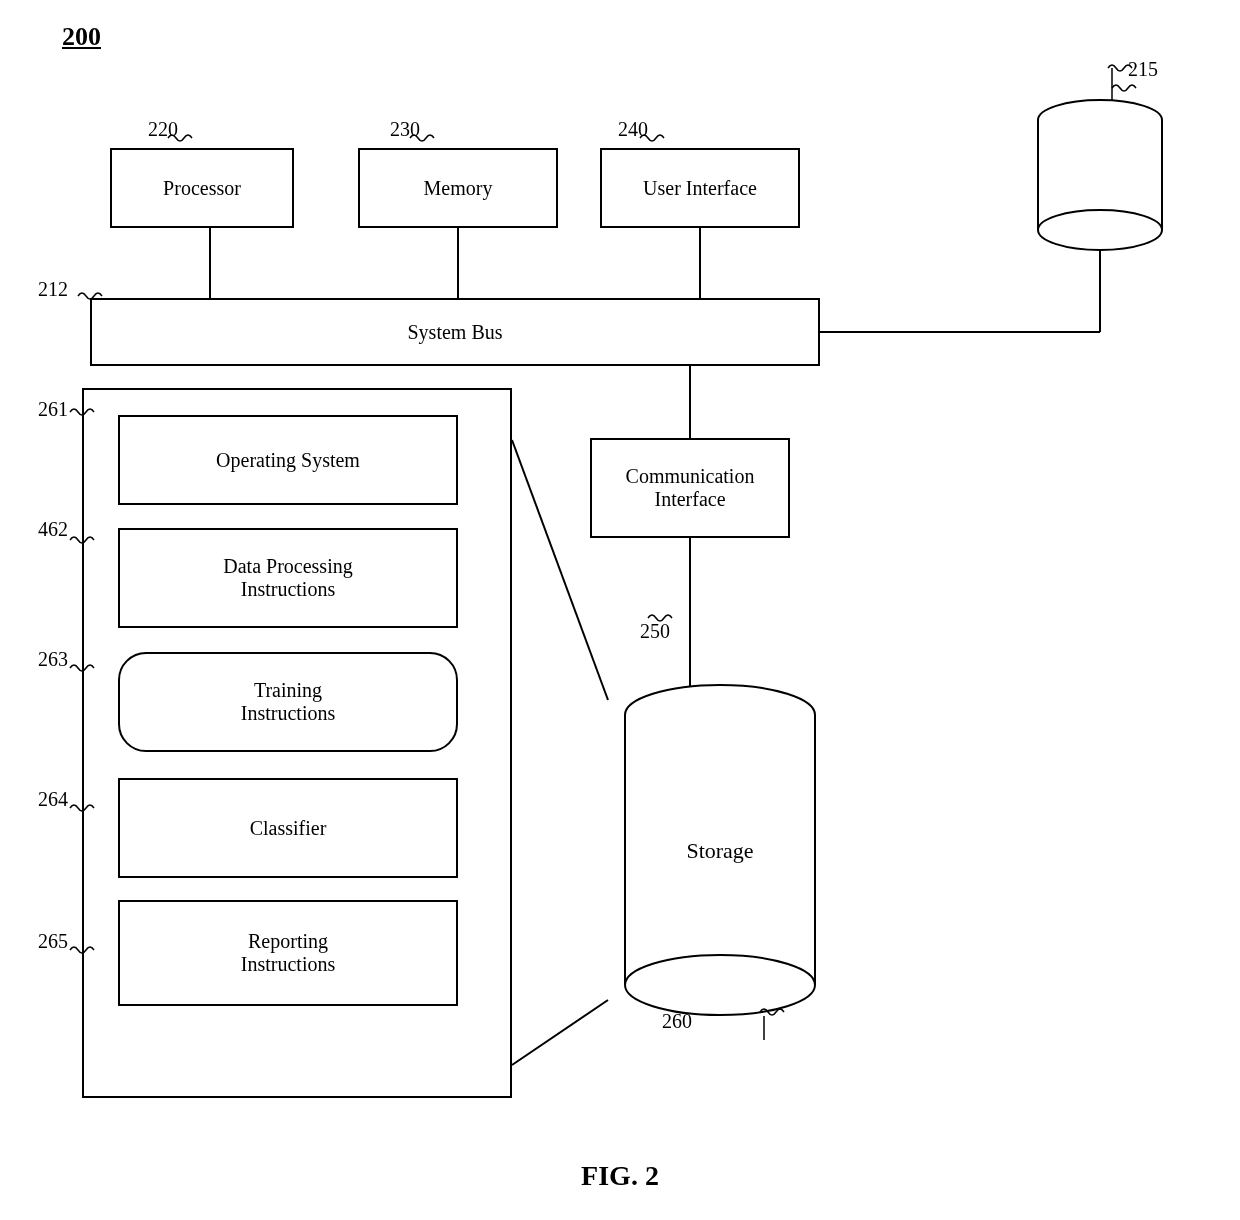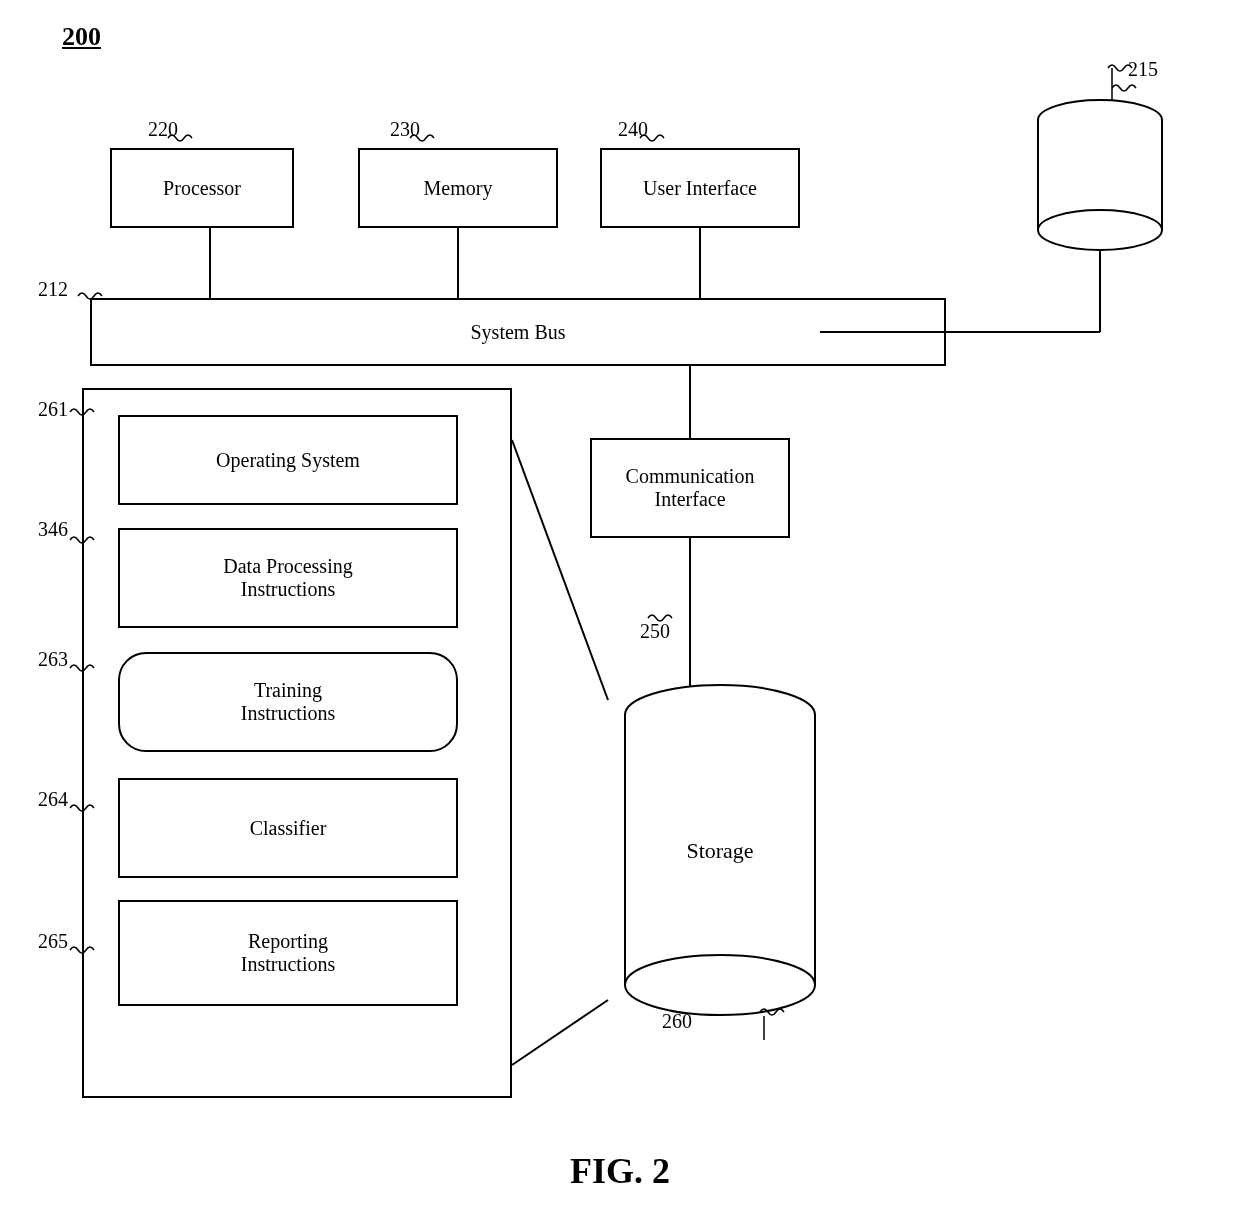--- a/index.html
+++ b/index.html
@@ -40,21 +40,21 @@
     .ref {
       position: absolute;
       font-size: 20px;
     }
     
     .fig-caption {
       position: absolute;
       bottom: 28px;
       left: 50%;
       transform: translateX(-50%);
-      font-size: 36px;
+      font-size: 28px;
       font-weight: bold;
     }
     
     svg.overlay {
       position: absolute;
       top: 0; left: 0;
       width: 1240px;
       height: 1220px;
       pointer-events: none;
     }
@@ -71,21 +71,21 @@
   <div class="ref" style="top:118px; left:390px;">230</div>
 
   <div class="ref" style="top:118px; left:618px;">240</div>
 
   <div class="ref" style="top:58px; right:82px;">215</div>
 
   <div class="ref" style="top:278px; left:38px;">212</div>
 
   <div class="ref" style="top:398px; left:38px;">261</div>
 
-  <div class="ref" style="top:518px; left:38px;">346</div>
+  <div class="ref" style="top:518px; left:38px;">462</div>
 
   <div class="ref" style="top:648px; left:38px;">263</div>
 
   <div class="ref" style="top:788px; left:38px;">264</div>
 
   <div class="ref" style="top:930px; left:38px;">265</div>
 
   <div class="ref" style="top:620px; left:640px;">250</div>
 
   <div class="ref" style="top:1010px; left:662px;">260</div>
@@ -95,21 +95,21 @@
   </div>
 
   <div class="box" style="top:148px; left:358px; width:200px; height:80px;">
     <span>Memory</span>
   </div>
 
   <div class="box" style="top:148px; left:600px; width:200px; height:80px;">
     <span>User Interface</span>
   </div>
 
-  <div class="box" style="top:298px; left:90px; width:856px; height:68px;">
+  <div class="box" style="top:298px; left:90px; width:730px; height:68px;">
     <span>System Bus</span>
   </div>
 
   <div class="box" style="top:388px; left:82px; width:430px; height:710px; border:2px solid #000;"></div>
 
   <div class="box" style="top:415px; left:118px; width:340px; height:90px;">
     <span>Operating System</span>
   </div>
 
   <div class="box" style="top:528px; left:118px; width:340px; height:100px;">

